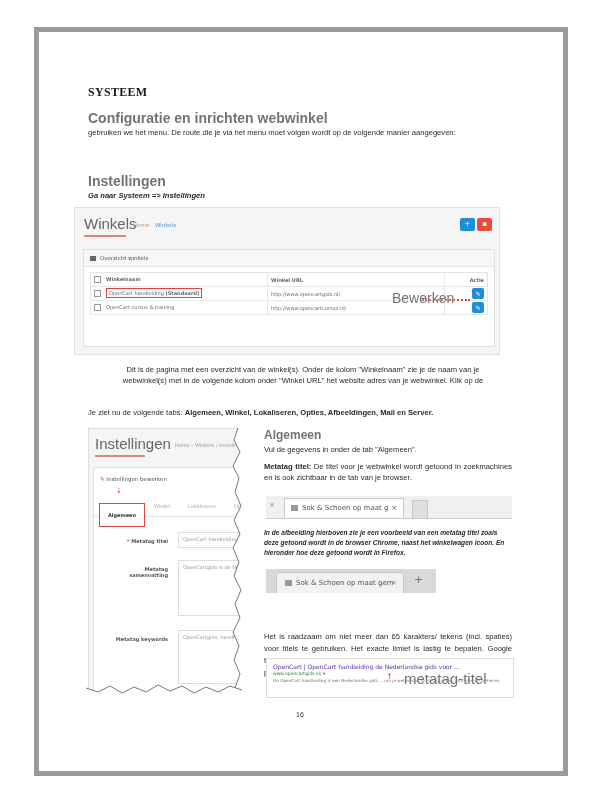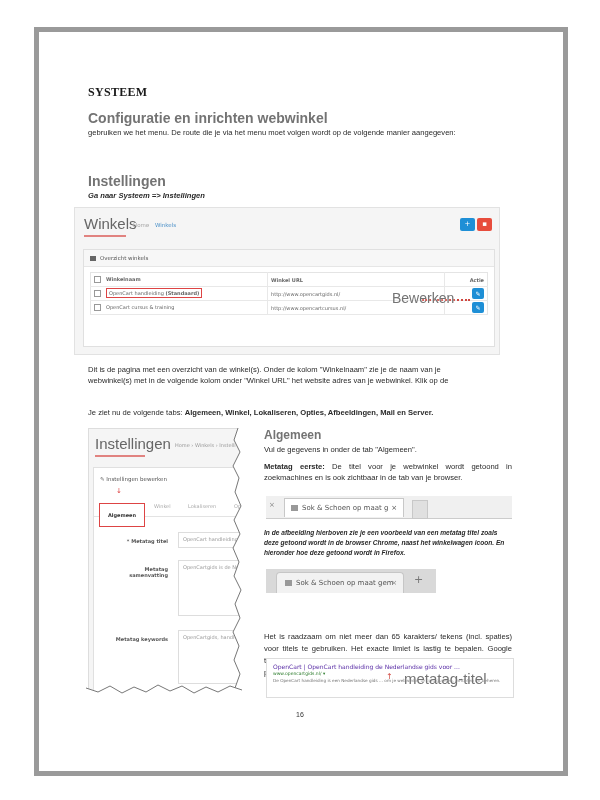--- a/index.html
+++ b/index.html
@@ -104,21 +104,21 @@
         <td class="c2">http://www.opencartcursus.nl/</td>
         <td class="c3"><span class="edit-btn">✎</span></td>
       </tr>
     </tbody>
       </table>
   </div>
 </div>
 <div class="abs dots"></div>
 <div class="abs bewerken">Bewerken</div>
 
-<div class="abs body-text" style="left:88px; top:364px; width:430px;">
+<div class="abs body-text" style="left:88px; top:364px; width:430px;text-align:center;">
   <div>Dit is de pagina met een overzicht van de winkel(s). Onder de kolom "Winkelnaam" zie je de naam van je</div>
   <div>webwinkel(s) met in de volgende kolom onder "Winkel URL" het website adres van je webwinkel. Klik op de</div>
 </div>
 <div class="abs body-text" style="left:88px; top:407px;">
   <span>Je ziet nu de volgende tabs: </span><b>Algemeen, Winkel, Lokaliseren, Opties, Afbeeldingen, Mail en Server.</b>
 </div>
 
 <div class="abs shot2">
   <div class="title">Instellingen</div>
   <div class="title-underline"></div>
@@ -145,21 +145,21 @@
   <path d="M10,0 L6,12 L12,24 L5,38 L11,50 L7,64 L13,78 L6,92 L12,106 L5,120 L11,134 L6,148 L13,162 L7,176 L12,190 L5,204 L11,218 L6,232 L12,246 L7,260" fill="none" stroke="#777" stroke-width="1"></path>
 </svg>
 <svg class="torn-bottom" viewBox="0 0 160 20">
   <path d="M0,8 L12,12 L24,6 L36,13 L48,7 L60,12 L72,5 L84,11 L96,6 L108,13 L120,7 L132,12 L144,6 L156,10 L160,8 L160,20 L0,20 Z" fill="#fff"></path>
   <path d="M0,8 L12,12 L24,6 L36,13 L48,7 L60,12 L72,5 L84,11 L96,6 L108,13 L120,7 L132,12 L144,6 L156,10" fill="none" stroke="#777" stroke-width="1"></path>
 </svg>
 
 <div class="abs h2" style="left:264px; top:428px; font-size:12px;">Algemeen</div>
 <div class="abs body-text" style="left:264px; top:444px; width:248px;">Vul de gegevens in onder de tab "Algemeen".</div>
 <div class="abs body-text" style="left:264px; top:461px; width:248px; text-align:justify;">
-  <b>Metatag eerste:</b><span> De titel voor je webwinkel wordt getoond in zoekmachines en is ook zichtbaar in de tab van je browser.</span>
+  <b>Metatag titel:</b><span> De titel voor je webwinkel wordt getoond in zoekmachines en is ook zichtbaar in de tab van je browser.</span>
 </div>
 
 <div class="abs chrome-tabs">
   <span style="position:absolute; left:3px; top:5px; font-size:7px; color:#888;">×</span>
   <div class="chrome-tab">
     <span class="cart-ico"></span><span>Sok &amp; Schoen op maat g</span>
     <span style="position:absolute; right:6px; top:0;">×</span>
   </div>
   <div style="position:absolute; left:146px; top:4px; width:14px; height:17px; background:#e0e0e0; border:1px solid #c8c8c8;"></div>
 </div>

